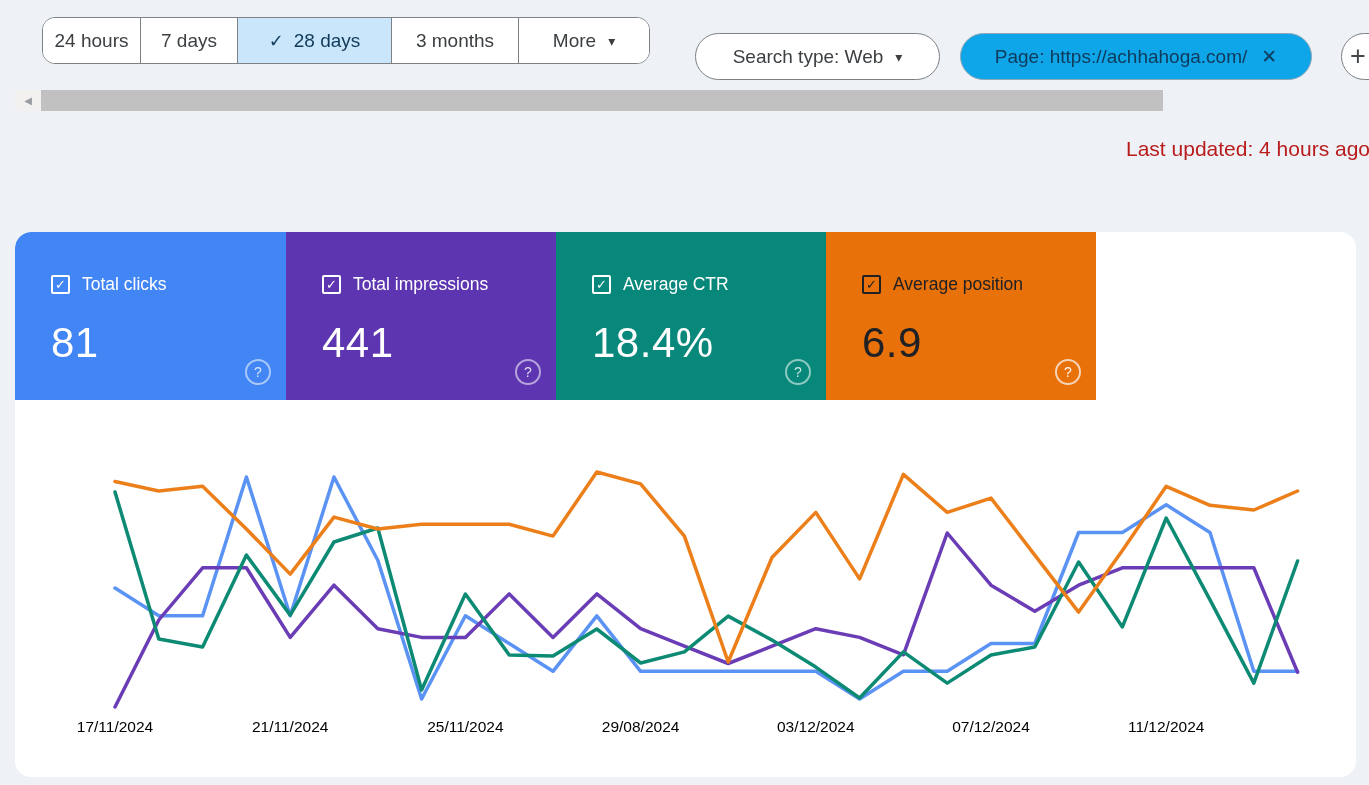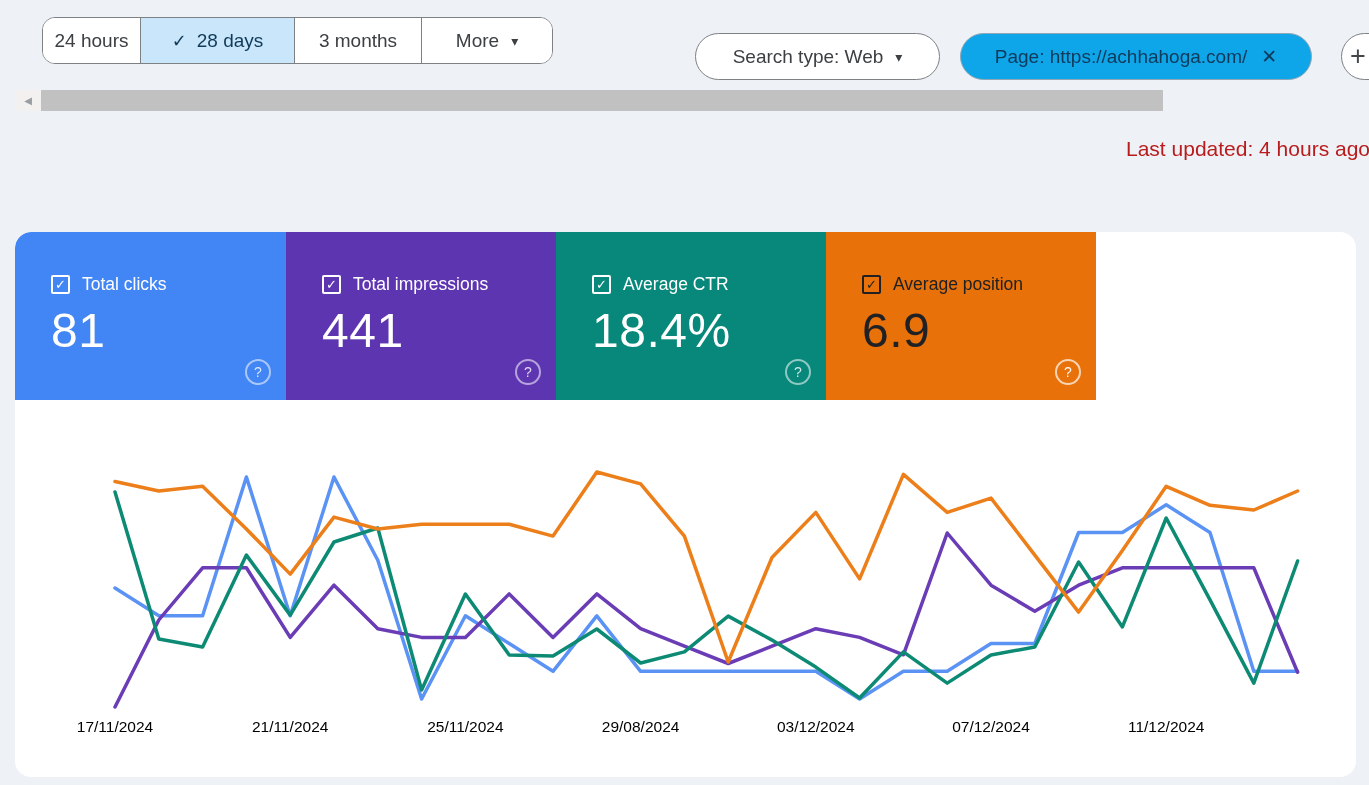--- a/index.html
+++ b/index.html
@@ -73,21 +73,21 @@
     padding:42px 0 0 36px;cursor:pointer;
   }
   .card:first-child{border-top-left-radius:16px;width:271px;}
   .card .row{display:flex;align-items:center;gap:12px;}
   .card .cb{
     width:15px;height:15px;border:2px solid currentColor;border-radius:2px;
     display:flex;align-items:center;justify-content:center;
     font-size:13px;font-weight:bold;flex:0 0 auto;
   }
   .card .lbl{font-size:17.5px;}
-  .card .val{font-size:48px;margin-top:8px;letter-spacing:.5px;}
+  .card .val{font-size:42px;margin-top:24px;letter-spacing:.5px;}
   .card .help{
     position:absolute;right:15px;bottom:15px;width:22px;height:22px;
     border:2px solid rgba(255,255,255,.55);border-radius:50%;
     display:flex;align-items:center;justify-content:center;
     font-size:14px;color:rgba(255,255,255,.8);cursor:pointer;
   }
   .card.dark .help{border-color:rgba(255,255,255,.7);color:rgba(255,255,255,.95);}
 
   
   #chart{position:absolute;left:0;top:0;width:1369px;height:785px;pointer-events:none;}
@@ -97,20 +97,24 @@
     font-size:15.5px;color:#000000;white-space:nowrap;
   }
 </style>
 </head>
 <body>
 
 <div class="seg-control">
   <button class="seg w1">
 
     <span>24 hours</span>
+  </button>
+  <button class="seg w2">
+
+    <span>7 days</span>
   </button>
   <button class="seg w3 selected">
     <span class="check">✓</span>
     <span>28 days</span>
   </button>
   <button class="seg w4">
 
     <span>3 months</span>
   </button>
   <button class="seg w5 has-dd">

